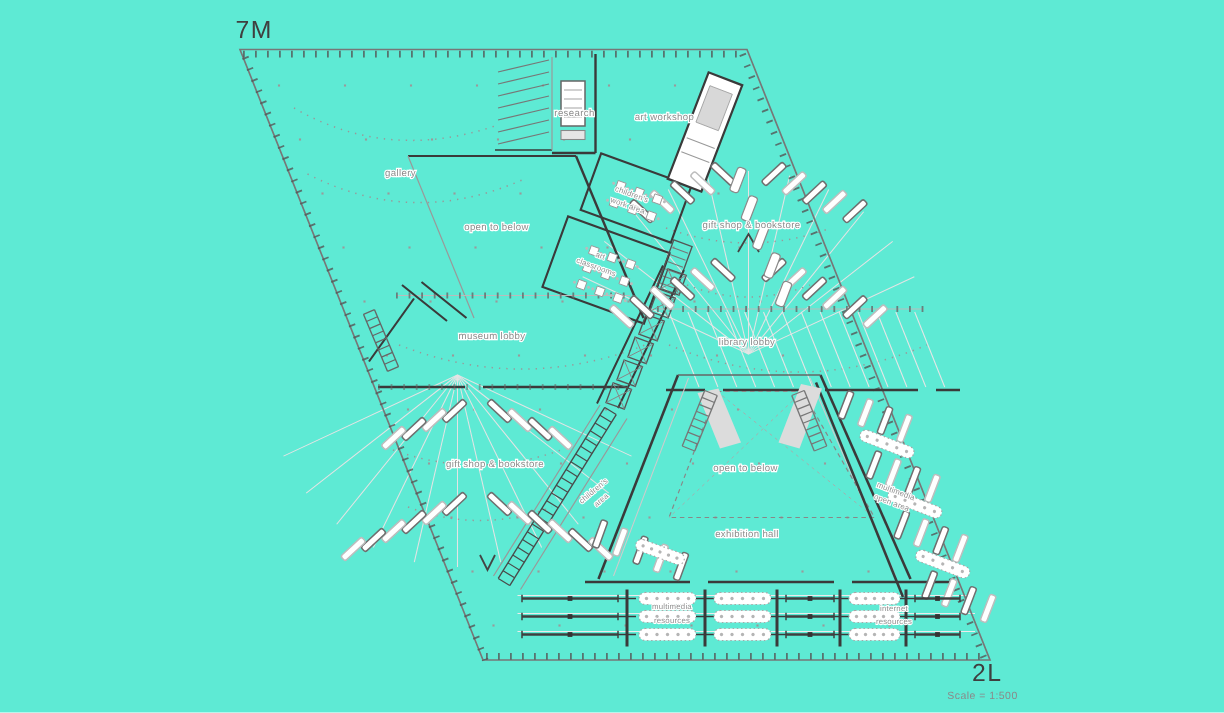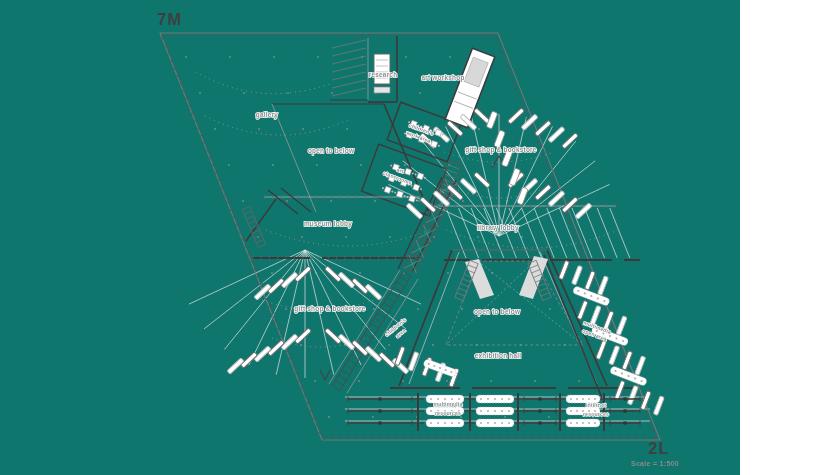--- a/index.html
+++ b/index.html
@@ -1,16 +1,16 @@
 <!DOCTYPE html>
 <html><head>
 <meta charset="utf-8">
 <style>
   html,body{margin:0;padding:0;background:#ffffff;}
-  .stage{width:740px;height:475px;position:relative;background:#0f766e;overflow:hidden;font-weight:bold;}
+  .stage{width:816px;height:475px;position:relative;background:#5eead4;overflow:hidden;}
   svg{display:block;}
   text{font-family:"Liberation Sans","DejaVu Sans",sans-serif;}
   .lbl{font-size:6.4px;fill:#8c8c8c;text-anchor:middle;letter-spacing:.25px;
        paint-order:stroke;stroke:#ffffff;stroke-width:1.6px;}
   .lbl-sm{font-size:5.2px;fill:#8f8f8f;text-anchor:middle;letter-spacing:.15px;
        paint-order:stroke;stroke:#ffffff;stroke-width:1.4px;}
   .big{font-size:16.5px;fill:#3f3f3f;letter-spacing:1px;}
   .scale{font-size:7px;fill:#8a8a8a;text-anchor:middle;letter-spacing:.3px;}
 </style>
 </head>

